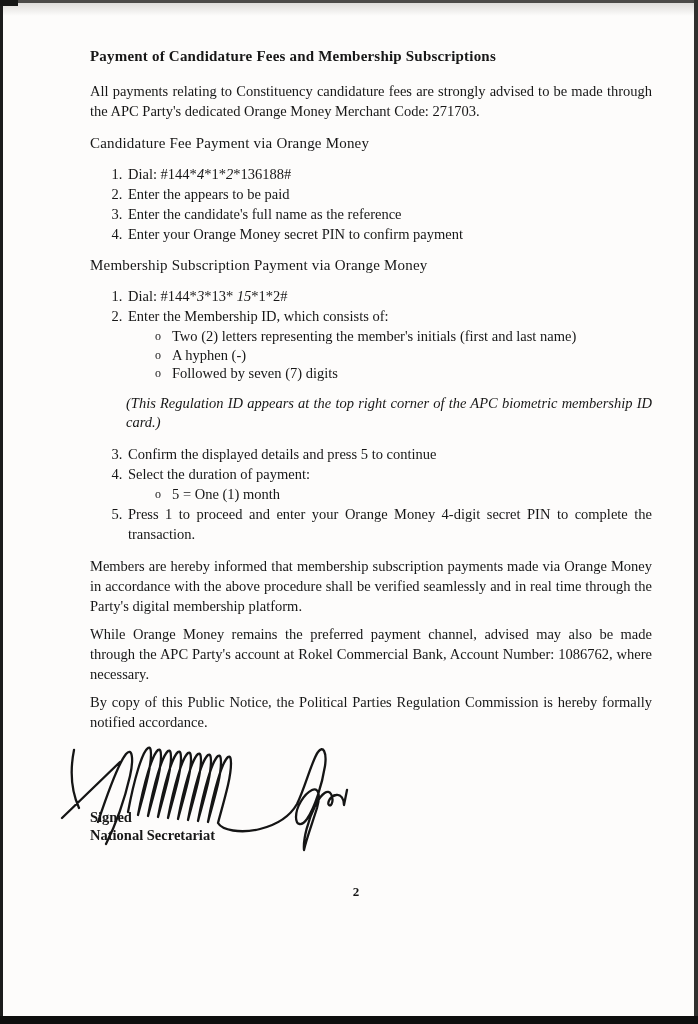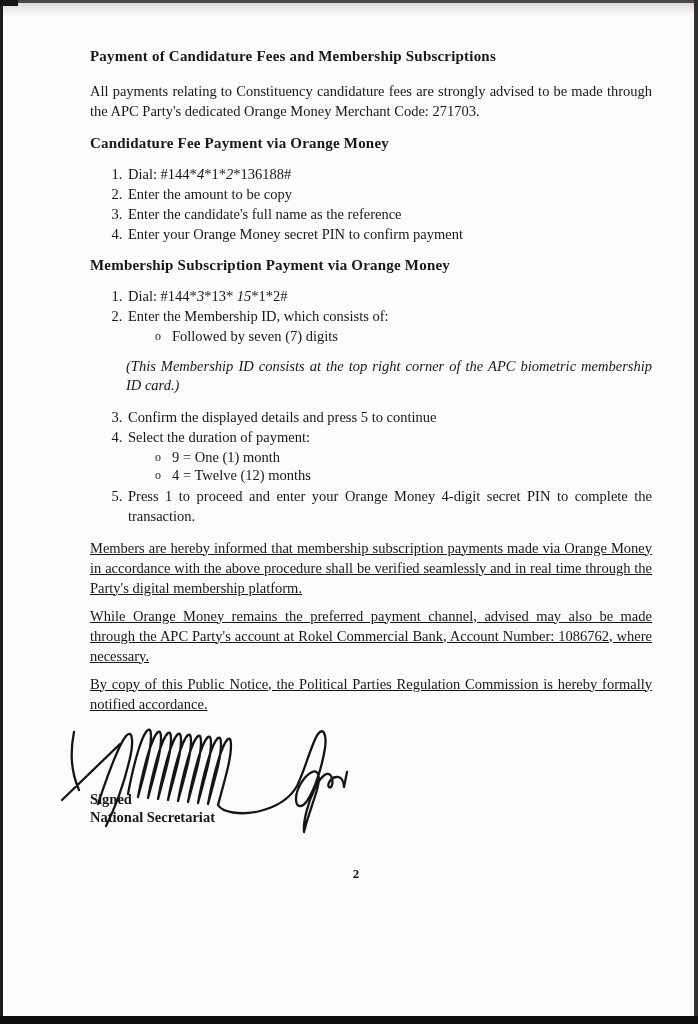--- a/index.html
+++ b/index.html
@@ -17,37 +17,37 @@
   .edge-topline{position:absolute;top:0;left:0;width:100%;height:3px;background:#4c4a48;z-index:5;}
   .edge-topglow{position:absolute;top:3px;left:0;width:100%;height:13px;background:linear-gradient(#dedcda,#fdfcfb);z-index:4;}
   .corner-blob{position:absolute;top:0;left:0;width:18px;height:6px;background:#161616;z-index:6;}
   .edge-left{position:absolute;top:0;left:0;width:3px;height:100%;background:#1c1c1c;z-index:5;}
   .edge-right{position:absolute;top:0;right:0;width:4px;height:100%;background:#30302e;z-index:5;}
   .edge-bottom{position:absolute;bottom:0;left:0;width:100%;height:8px;background:#0e0e0e;z-index:6;}
 
   .content{position:absolute;left:70px;top:46px;width:562px;margin-left:20px;}
 
   .doc-title{font-size:15px;font-weight:bold;letter-spacing:.2px;margin:0 0 15px 0;line-height:20px;}
-  .sec-heading{font-size:15px;font-weight:bold;letter-spacing:.2px;margin:0 0 11px 0;line-height:20px;}
+  .sec-heading{font-size:15px;font-weight:normal;letter-spacing:.2px;margin:0 0 11px 0;line-height:20px;}
   .para{margin:0 0 12px 0;text-align:justify;}
   .para:last-of-type{margin-bottom:0;}
 
   ol.num{margin:0 0 11px 0;padding-left:36px;list-style:decimal outside;}
   ol.num>li{padding-left:2px;line-height:20px;}
   ol.num.tail{margin-bottom:12px;}
   li.just{text-align:justify;}
 
   ul.sub{list-style:none;margin:1px 0 1px 0;padding-left:44px;}
   ul.sub>li{position:relative;line-height:18.5px;}
   ul.sub>li::before{content:"o";position:absolute;left:-17px;top:0;font-size:12px;line-height:18.5px;}
 
   .note{font-style:italic;text-align:justify;margin:5px 0 11px 36px;line-height:19.5px;}
   .it{font-style:italic;}
 
-  .body-paras .para{margin-bottom:8px;text-decoration:underline;}
+  .body-paras .para{margin-bottom:8px;}
   .members-para{margin-top:2px;}
 
   .sig-block{position:relative;height:126px;margin-top:4px;}
   .sig-svg{position:absolute;left:-30px;top:-8px;z-index:2;}
   .sig-label{position:absolute;left:0;font-weight:bold;line-height:18px;white-space:nowrap;z-index:1;}
   .sig-l1{top:68px;}
   .sig-l2{top:86px;}
   .sig-l3{top:104px;}
 
   .page-num{margin-top:16px;text-align:center;font-weight:bold;font-size:13px;transform:translateX(-15px);}
@@ -67,46 +67,47 @@
   <div class="content">
 
     <h2 class="doc-title">Payment of Candidature Fees and Membership Subscriptions</h2>
 
     <p class="para">All payments relating to Constituency candidature fees are strongly advised to be made through the APC Party's dedicated Orange Money Merchant Code: 271703.</p>
 
     <h3 class="sec-heading">Candidature Fee Payment via Orange Money</h3>
 
     <ol class="num">
       <li><span>Dial: #144*</span><span class="it">4</span><span>*1*</span><span class="it">2</span><span>*136188#</span></li>
-      <li>Enter the amount to be copy</li>
+      <li>Enter the appears to be paid</li>
       <li>Enter the candidate's full name as the reference</li>
       <li>Enter your Orange Money secret PIN to confirm payment</li>
     </ol>
 
     <h3 class="sec-heading">Membership Subscription Payment via Orange Money</h3>
 
     <ol class="num">
       <li><span>Dial: #144*</span><span class="it">3</span><span>*13* </span><span class="it">15</span><span>*1*2#</span></li>
       <li>
         <span>Enter the Membership ID, which consists of:</span>
         <ul class="sub">
+          <li>Two (2) letters representing the member's initials (first and last name)</li>
+          <li>A hyphen (-)</li>
           <li>Followed by seven (7) digits</li>
         </ul>
       </li>
     </ol>
 
-    <p class="note">(This Membership ID consists at the top right corner of the APC biometric membership ID card.)</p>
+    <p class="note">(This Regulation ID appears at the top right corner of the APC biometric membership ID card.)</p>
 
     <ol class="num tail" start="3">
       <li>Confirm the displayed details and press 5 to continue</li>
       <li>
         <span>Select the duration of payment:</span>
         <ul class="sub">
-          <li>9 = One (1) month</li>
-          <li>4 = Twelve (12) months</li>
+          <li>5 = One (1) month</li>
         </ul>
       </li>
       <li class="just">Press 1 to proceed and enter your Orange Money 4-digit secret PIN to complete the transaction.</li>
     </ol>
 
     <div class="body-paras">
       <p class="para members-para">Members are hereby informed that membership subscription payments made via Orange Money in accordance with the above procedure shall be verified seamlessly and in real time through the Party's digital membership platform.</p>
       <p class="para">While Orange Money remains the preferred payment channel, advised may also be made through the APC Party's account at Rokel Commercial Bank, Account Number: 1086762, where necessary.</p>
       <p class="para">By copy of this Public Notice, the Political Parties Regulation Commission is hereby formally notified accordance.</p>
     </div>

